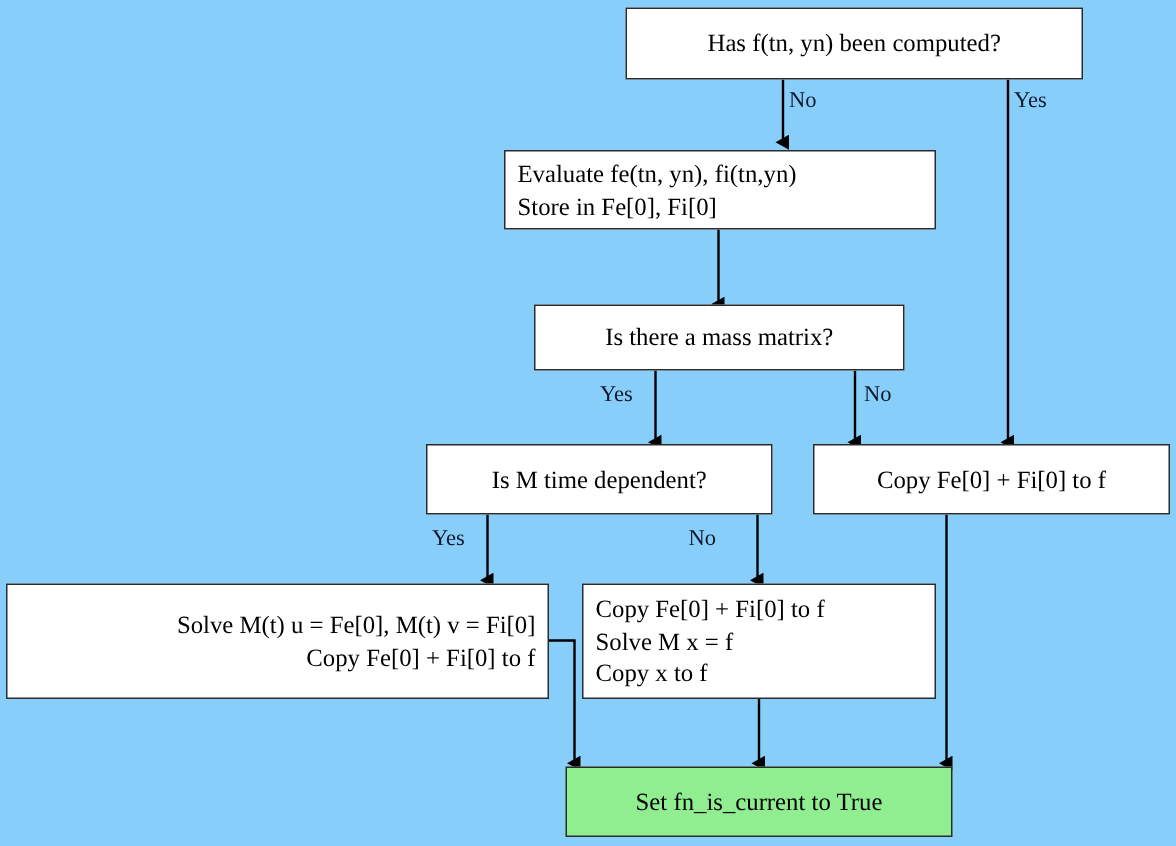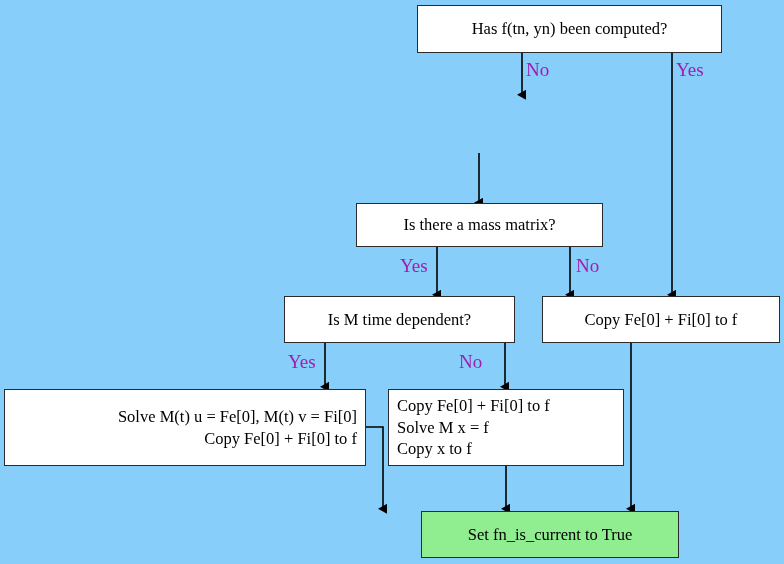--- a/index.html
+++ b/index.html
@@ -48,22 +48,22 @@
     align-items: flex-start;
   }
   .node.terminal {
     background: #90ee90;
   }
   .node .line {
     display: block;
   }
   .edge-label {
     position: absolute;
-    font-size: 19px;
-    color: #a21caf;
+    font-size: 15px;
+    color: #0f172a;
     background: transparent;
     line-height: 1;
     white-space: nowrap;
   }
 </style>
 </head>
 <body>
 
 <div id="canvas">
 
@@ -94,20 +94,24 @@
       <path d="M 506 466 L 506 509" marker-end="url(#arrow)"></path>
        set current --&gt;
       <path d="M 631 343 L 631 509" marker-end="url(#arrow)"></path>
     </g>
   </svg>
 
   <div class="node center-text" style="left:417px; top:5px; width:305px; height:48px;align-items:center;">
     <span class="line">Has f(tn, yn) been computed?</span>
   </div>
 
+  <div class="node left-text" style="left:336px; top:100px; width:288px; height:53px;">
+    <span class="line">Evaluate fe(tn, yn), fi(tn,yn)</span>
+    <span class="line">Store in Fe[0], Fi[0]</span>
+  </div>
 
   <div class="node center-text" style="left:356px; top:203px; width:247px; height:44px;">
     <span class="line">Is there a mass matrix?</span>
   </div>
 
   <div class="node center-text" style="left:284px; top:296px; width:231px; height:47px;">
     <span class="line">Is M time dependent?</span>
   </div>
 
   <div class="node center-text" style="left:542px; top:296px; width:238px; height:47px;">
@@ -118,21 +122,21 @@
     <span class="line">Solve M(t) u = Fe[0], M(t) v = Fi[0]</span>
     <span class="line">Copy Fe[0] + Fi[0] to f</span>
   </div>
 
   <div class="node left-text" style="left:388px; top:389px; width:236px; height:77px;">
     <span class="line">Copy Fe[0] + Fi[0] to f</span>
     <span class="line">Solve M x = f</span>
     <span class="line">Copy x to f</span>
   </div>
 
-  <div class="node center-text terminal" style="left:377px; top:511px; width:258px; height:47px;margin-left:44px;">
+  <div class="node center-text terminal" style="left:377px; top:511px; width:258px; height:47px;">
     <span class="line">Set fn_is_current to True</span>
   </div>
 
   <div class="edge-label" style="left:526px; top:60px;">No</div>
   <div class="edge-label" style="left:676px; top:60px;">Yes</div>
   <div class="edge-label" style="left:400px; top:256px;">Yes</div>
   <div class="edge-label" style="left:576px; top:256px;">No</div>
   <div class="edge-label" style="left:288px; top:352px;">Yes</div>
   <div class="edge-label" style="left:459px; top:352px;">No</div>
 

